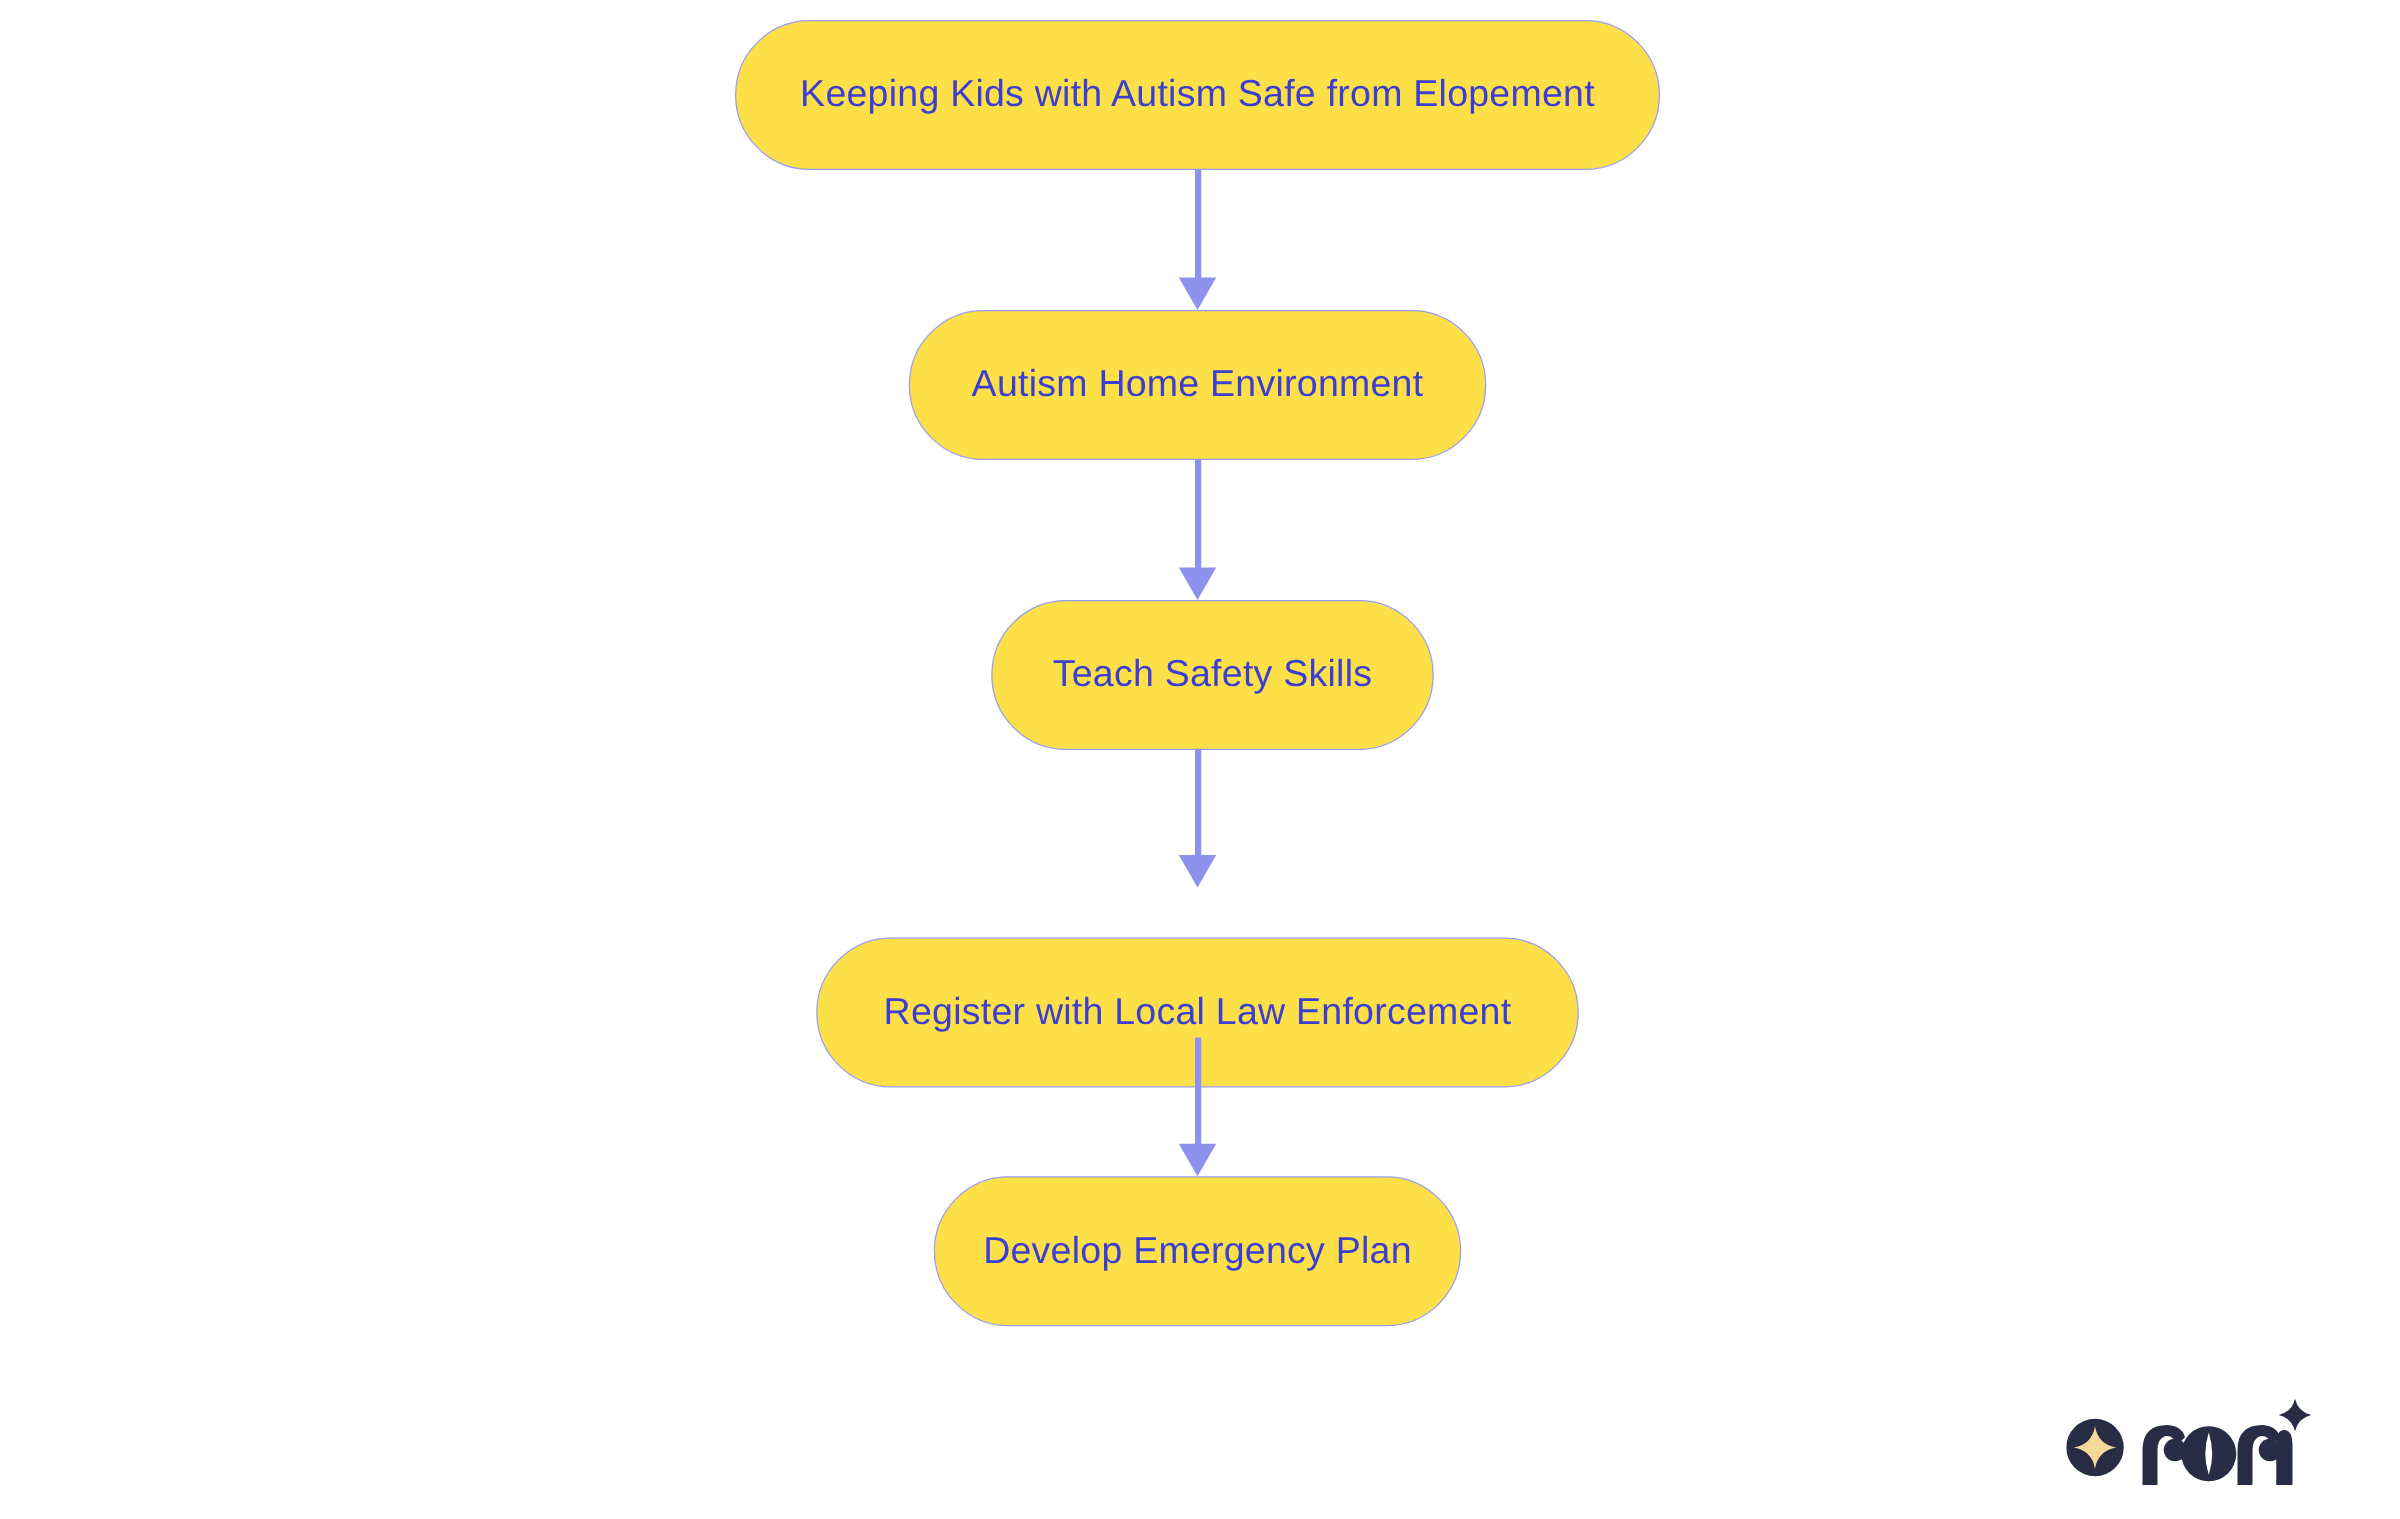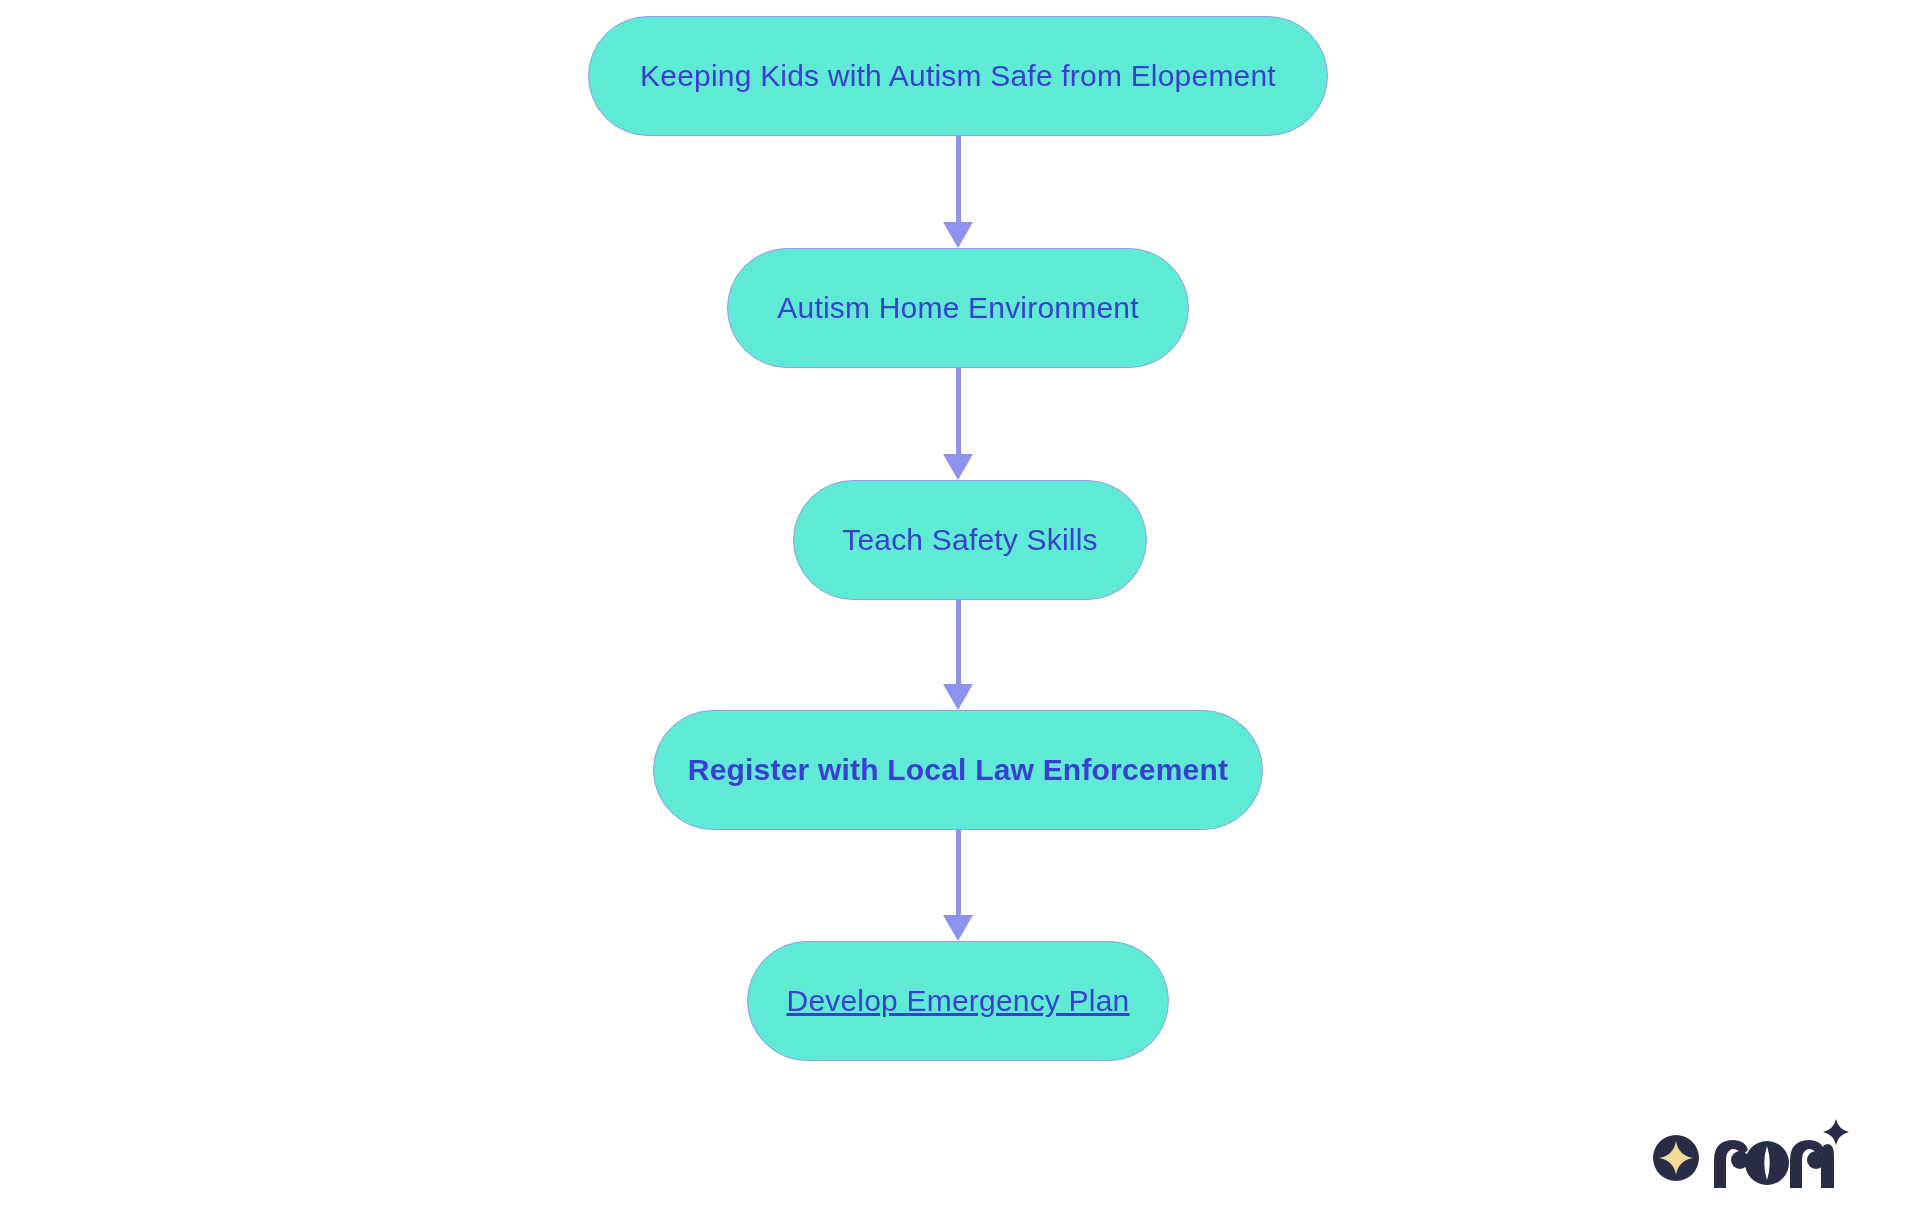--- a/index.html
+++ b/index.html
@@ -16,36 +16,36 @@
   }
   .canvas {
     position: absolute;
     inset: 0;
   }
   .node {
     position: absolute;
     height: 120px;
     box-sizing: border-box;
     border-radius: 60px;
-    background: #5eead4;
+    background: #fde047;
     border: 1.6px solid #979df1;
     display: flex;
     align-items: center;
     justify-content: center;
     font-size: 30px;
     font-weight: 500;
     letter-spacing: 0.2px;
     color: #3b3ed3;
     text-align: right;
   }
   .n0 { left: 588px; top: 16px;  width: 740px; }
   .n1 { left: 727px; top: 248px; width: 462px; }
   .n2 { left: 793px; top: 480px; width: 354px; }
-  .n3 { left: 653px; top: 710px; width: 610px; font-weight: bold; }
-  .n4 { left: 747px; top: 941px; width: 422px; text-decoration: underline; }
+  .n3 { left: 653px; top: 750px; width: 610px; }
+  .n4 { left: 747px; top: 941px; width: 422px; }
 
   .arrow {
     position: absolute;
     left: 941px;
     width: 34px;
   }
   .a0 { top: 136px; height: 112px; }
   .a1 { top: 368px; height: 112px; }
   .a2 { top: 600px; height: 110px; }
   .a3 { top: 830px; height: 111px; }

